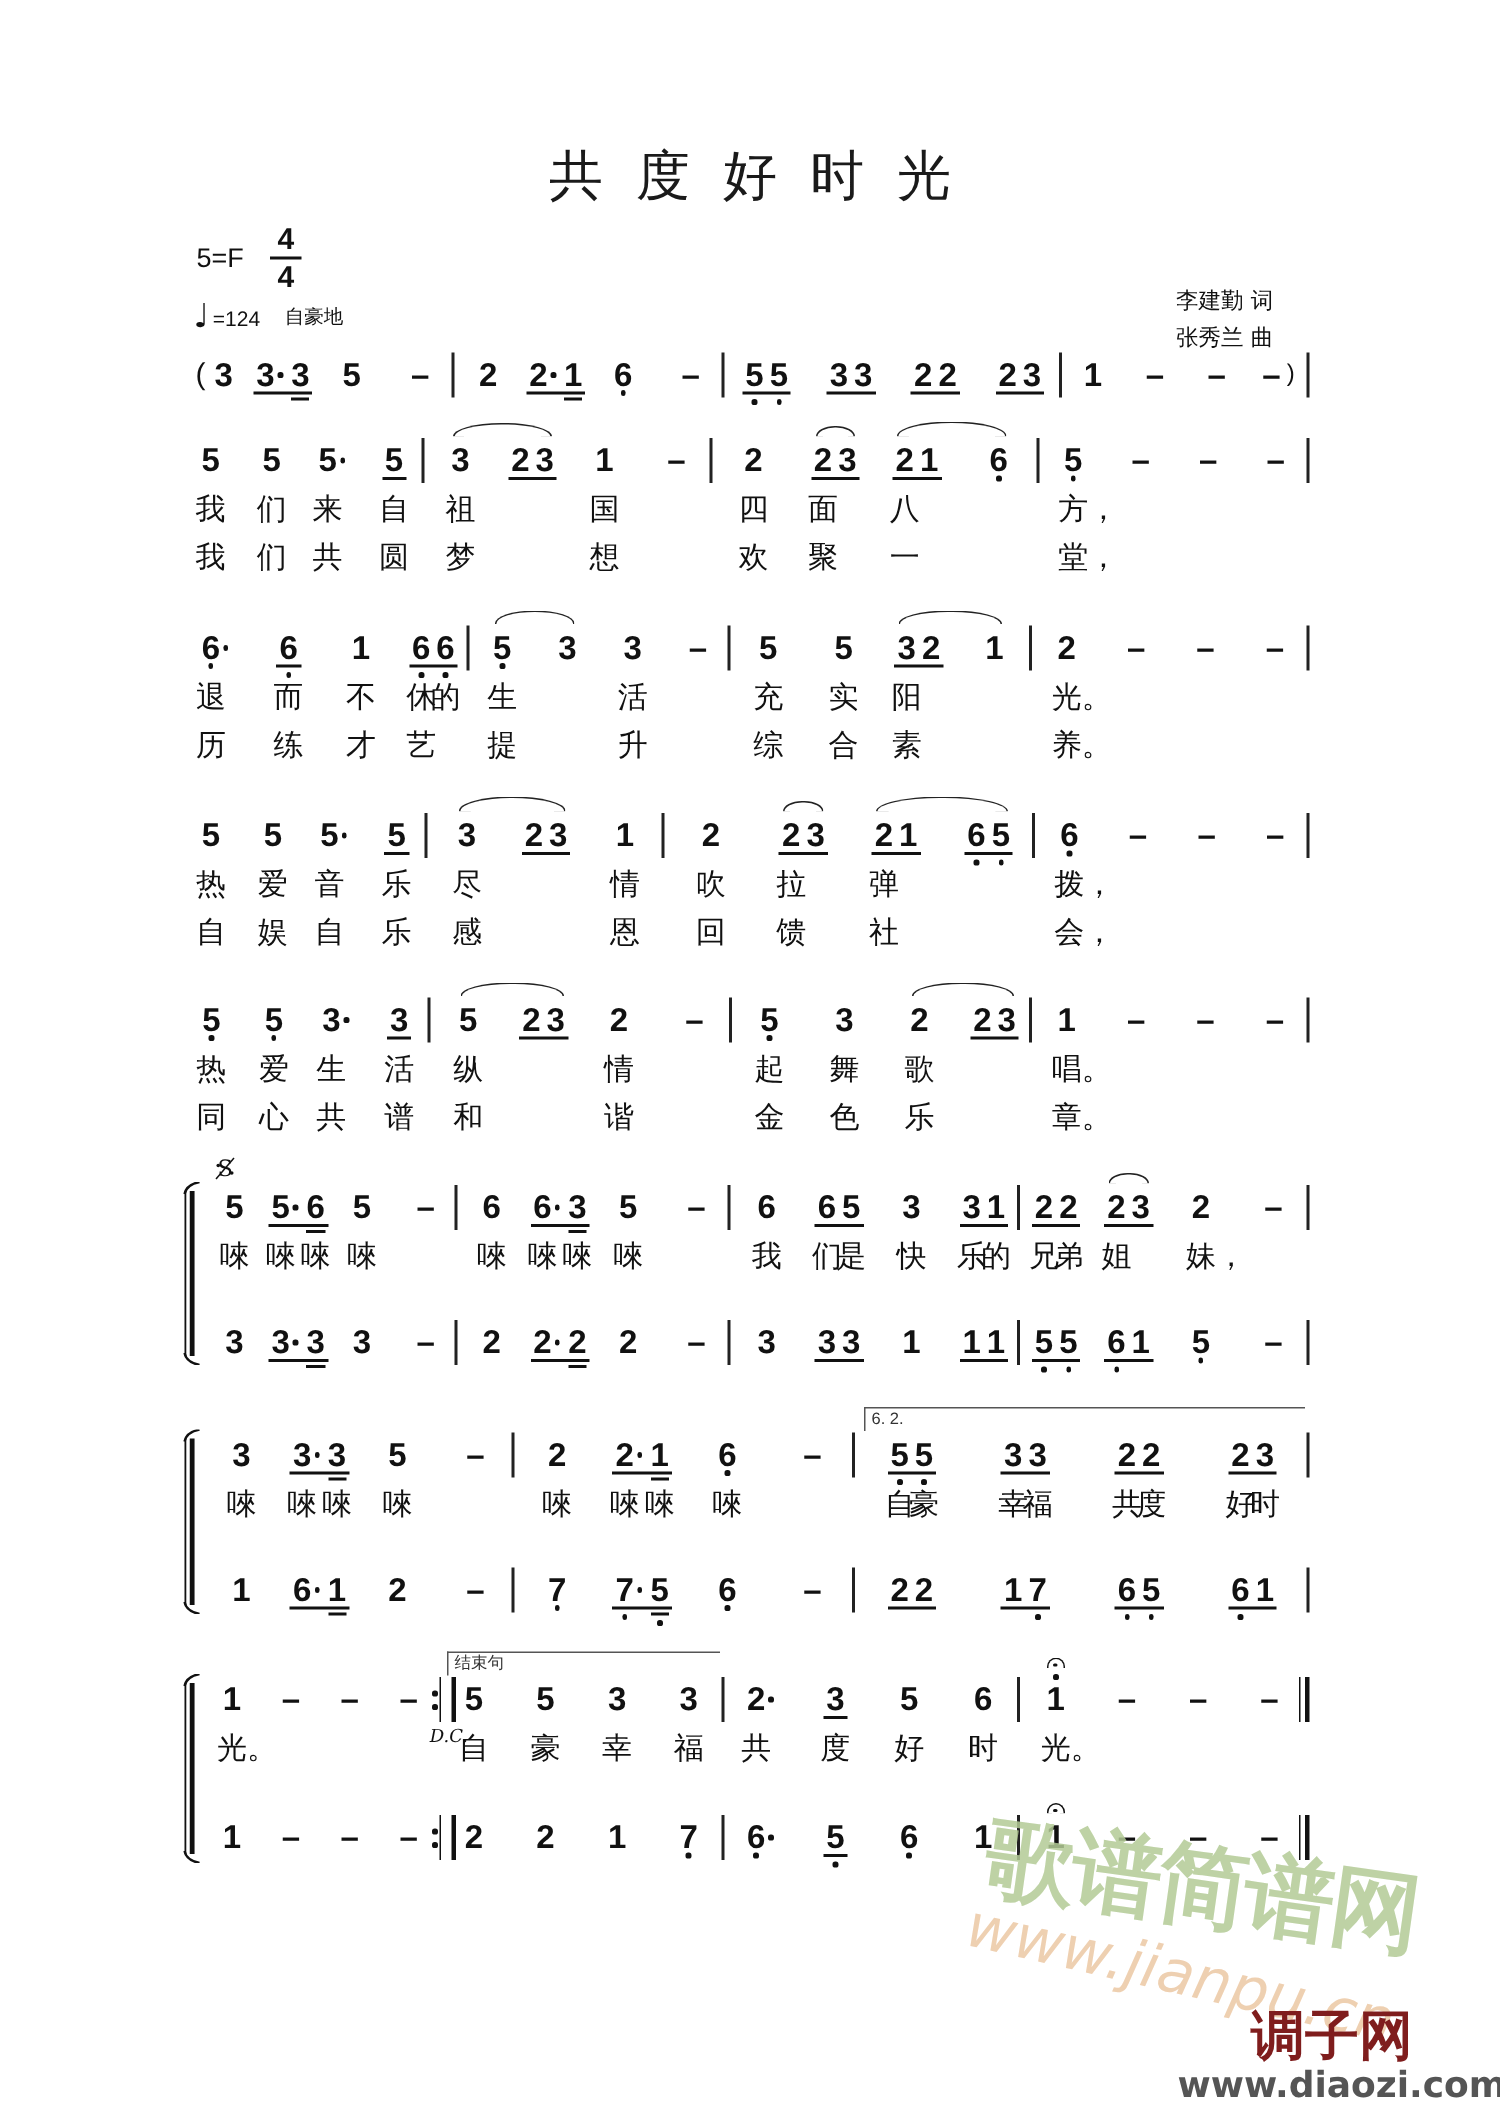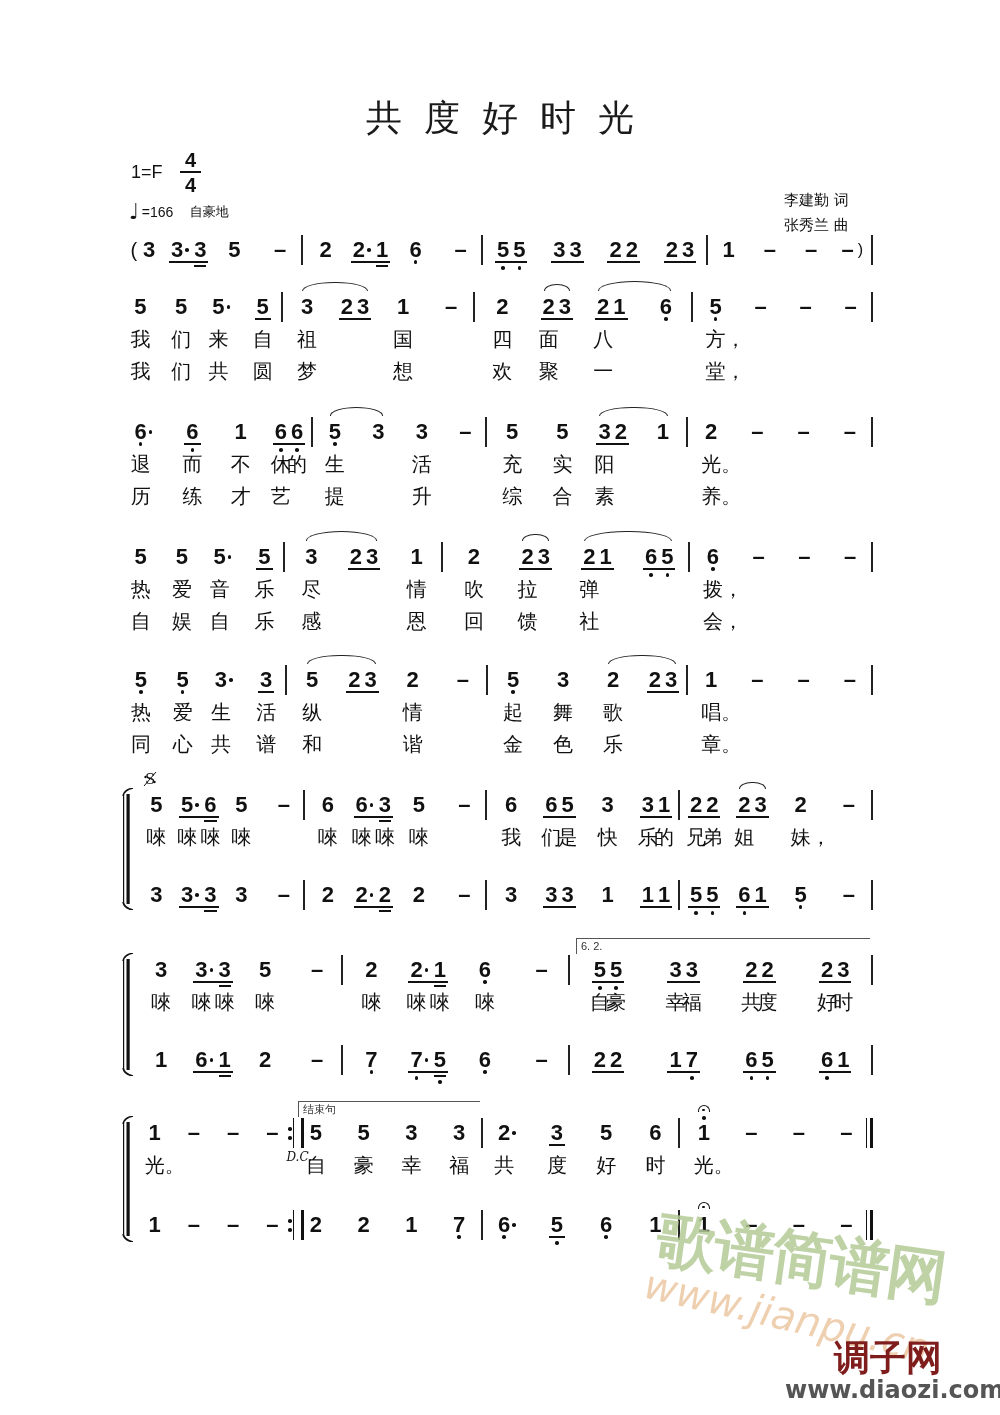--- a/index.html
+++ b/index.html
@@ -57,30 +57,30 @@
 .wm-brand-url{position:absolute;left:785px;top:1376px;font:bold 24px/28px "DejaVu Sans",sans-serif;color:#555;white-space:nowrap}
 </style>
 </head>
 <body>
 
 <div id="page">
 
   <div class="title">共度好时光</div>
 
   <div class="key">
-    <span>1=F</span>
+    <span>5=F</span>
   </div>
   <div class="timesig">
     <span class="num">4</span>
     <span class="den">4</span>
   </div>
 
   <div class="tempo">
     <span class="qn">♩</span>
-    <span class="bpm">=166</span>
+    <span class="bpm">=124</span>
     <span class="expr">自豪地</span>
   </div>
 
   <div class="credits">
     <div>李建勤 词</div>
     <div>张秀兰 曲</div>
   </div>
 
   <div class="line" style="left:120px;top:239px">
       <div class="voice" style="top: 0px;">

